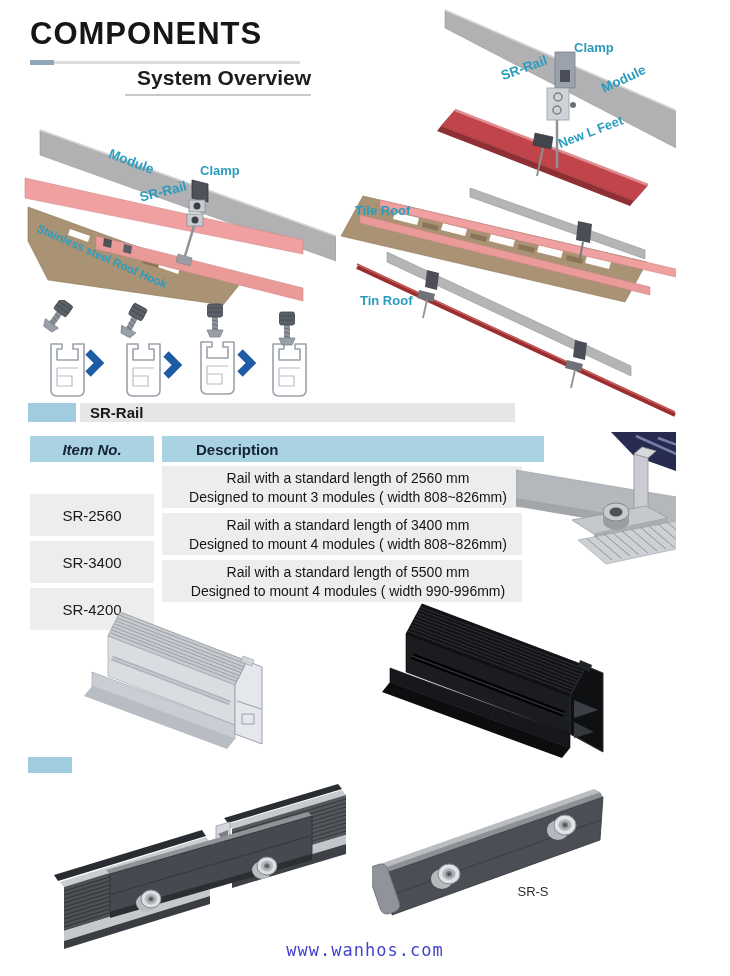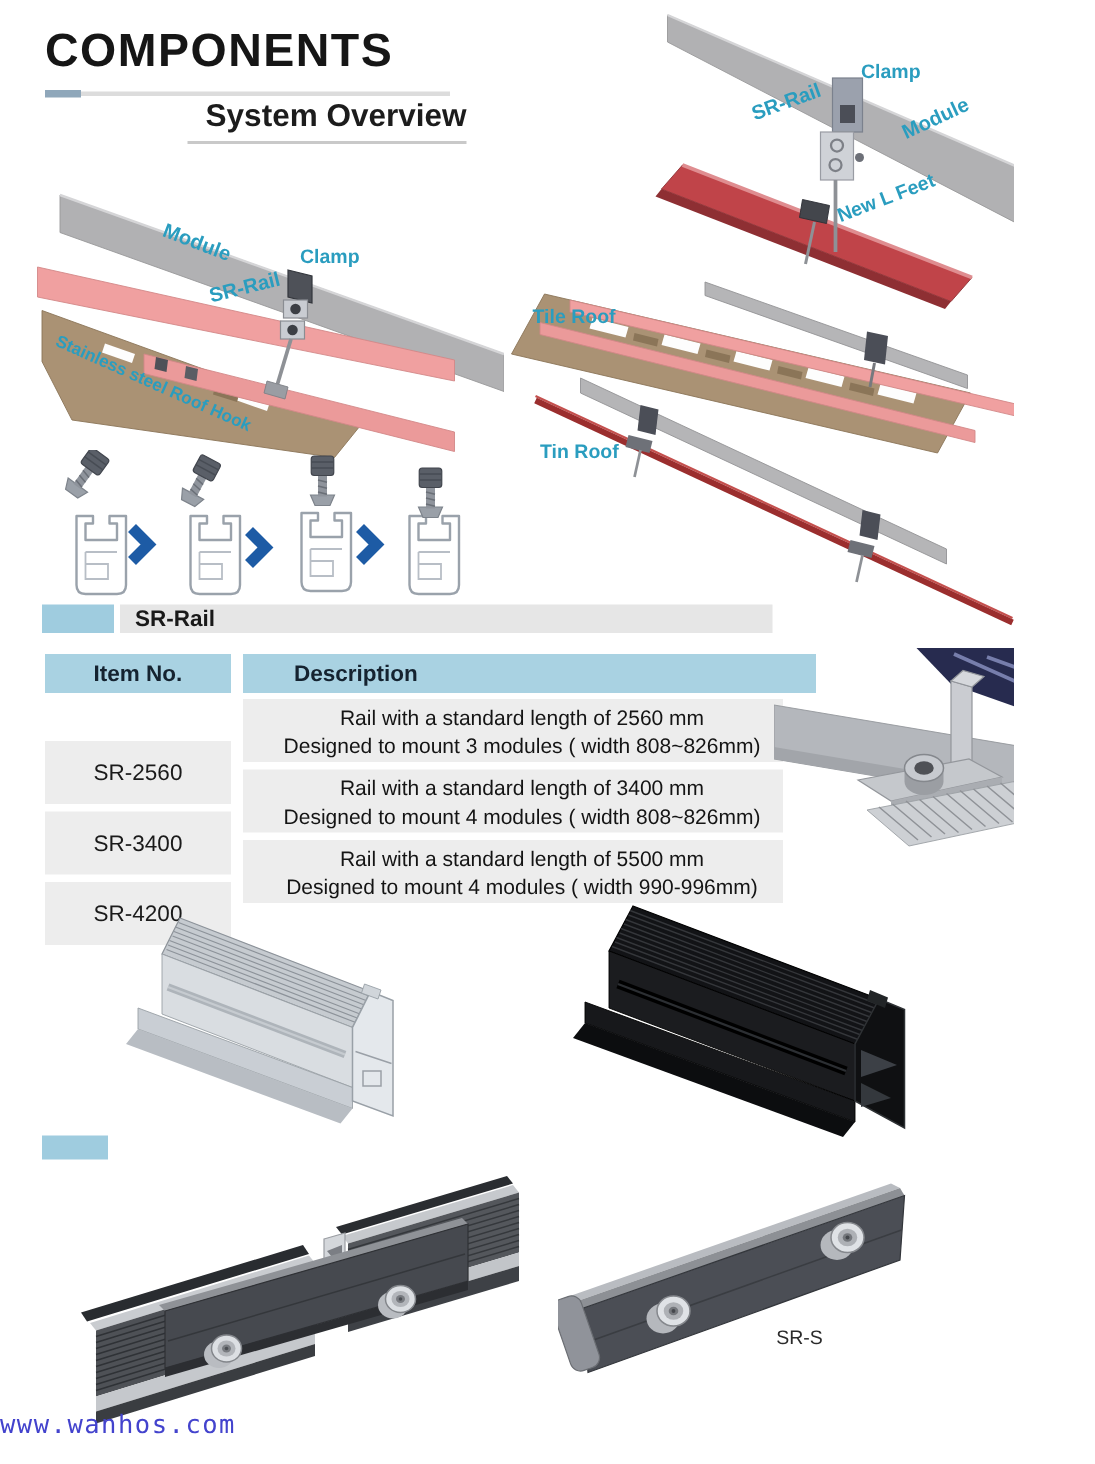--- a/index.html
+++ b/index.html
@@ -15,25 +15,25 @@
   
   .dlabel{color:#2a9dbf;font-weight:700;font-size:13px;white-space:nowrap;transform-origin:left top;z-index:5;}
   
   .bar-tab{background:#9fccdf;}
   .bar{background:#e6e6e6;font-size:15px;font-weight:700;color:#191919;display:flex;align-items:center;}
   
   .th{background:#a9d2e2;display:flex;align-items:center;font-size:15px;font-weight:700;color:#152330;}
   .td{background:#ededed;}
   .td-item{display:flex;align-items:center;justify-content:center;font-size:15px;color:#1a1a1a;margin-top:28px;}
   .td-desc{font-size:14px;line-height:19px;color:#141414;padding:3px 0 0 12px;text-align:center;}
-  .center{justify-content:center;}
+  .center{justify-content:center;font-style:italic;}
   .padl{padding-left:34px;}
   
   .srs{font-size:13px;color:#2b2b2b;text-align:center;}
-  .footer{left:0;top:940px;width:730px;text-align:left;font-family:"DejaVu Sans Mono", monospace;
+  .footer{left:0;top:940px;width:730px;text-align:center;font-family:"DejaVu Sans Mono", monospace;
           font-size:17px;letter-spacing:1px;color:#4343cd;}
 </style>
 </head>
 <body>
 
 <div class="page">
 
   <div class="abs title">COMPONENTS</div>
   <div class="abs title-rule">
       <span class="accent"></span>

